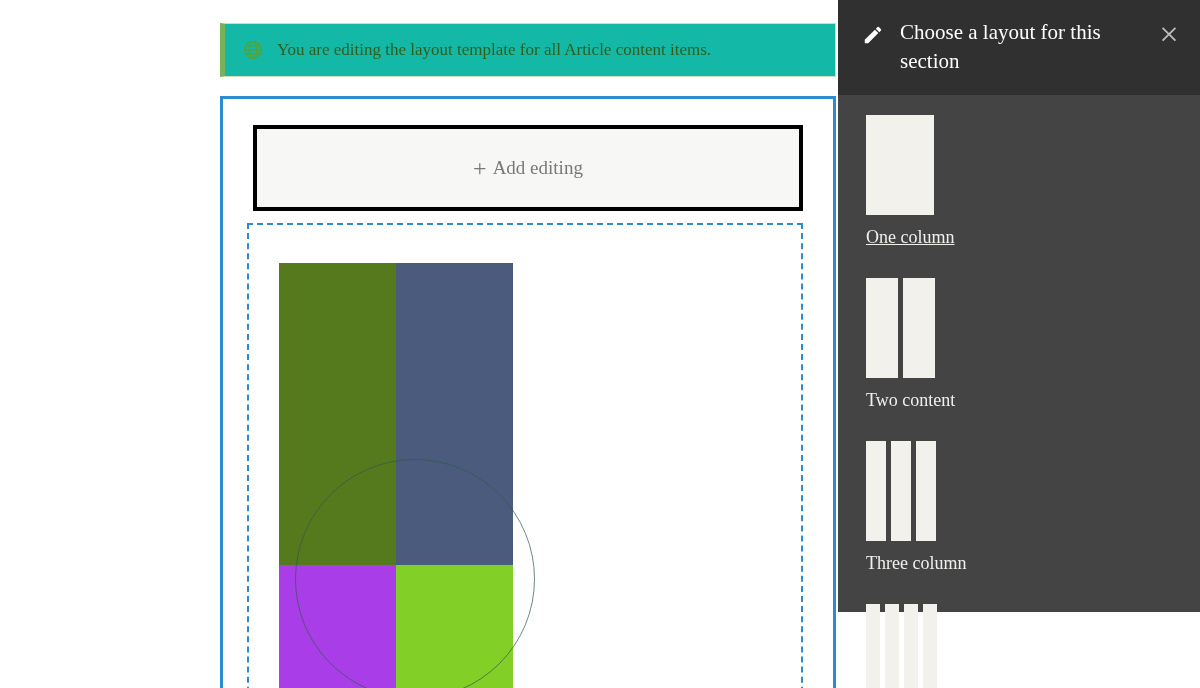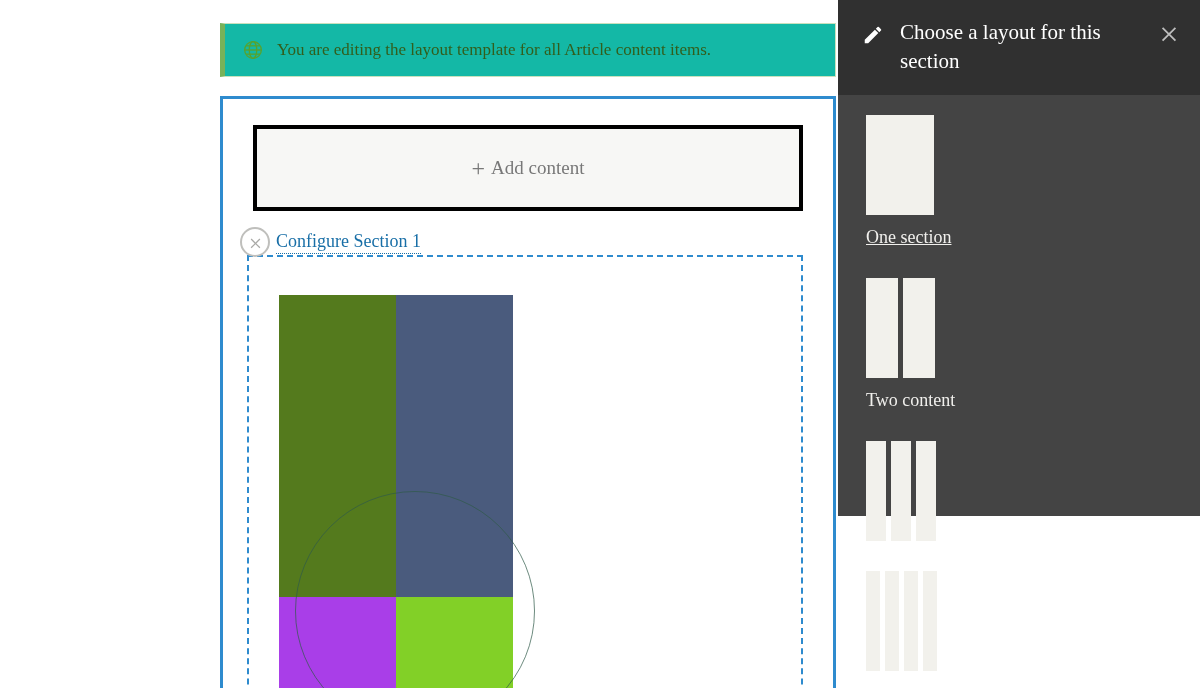--- a/index.html
+++ b/index.html
@@ -138,21 +138,21 @@
       z-index: 5;
       opacity: 0.7;
     }
 
     
     .sidebar-panel {
       position: absolute;
       right: 0;
       top: 0;
       width: 362px;
-      height: 516px;
+      height: 612px;
       background: #444444;
       color: #e9e8e4;
     }
     .panel-header {
       display: flex;
       align-items: flex-start;
       padding: 18px 20px 18px 24px;
       background: #303030;
     }
     .panel-header .pencil {
@@ -227,31 +227,23 @@
         <path d="M3.5 17h17"></path>
       </svg>
     </span>
     <span class="text">You are editing the layout template for all Article content items.</span>
   </div>
 
   <div class="layout-canvas">
 
     <div class="add-section">
       <span class="plus">+</span>
-      <span class="label">Add content</span>
-    </div>
-
-    <div class="section-header">
-      <div class="section-remove">
-        <svg viewBox="0 0 24 24">
-            <path d="M18.3 5.71 12 12.01l-6.3-6.3-1.41 1.41 6.3 6.3-6.3 6.29 1.41 1.41 6.3-6.29 6.3 6.29 1.41-1.41-6.3-6.29 6.3-6.3z"></path>
-          </svg>
-      </div>
-      <span class="section-configure">Configure Section 1</span>
-    </div>
+      <span class="label">Add editing</span>
+    </div>
+
 
     <div class="section-body">
       <div class="media-block">
         <div class="tile-tl"></div>
         <div class="tile-tr"></div>
         <div class="tile-bl"></div>
         <div class="tile-br"></div>
         <div class="circle"></div>
       </div>
     </div>
@@ -271,37 +263,38 @@
         </svg>
     </div>
   </div>
 
   <div class="panel-body">
 
     <div class="layout-option selected">
       <div class="layout-thumb cols-1">
         <div class="col"></div>
       </div>
-      <div class="label">One section</div>
+      <div class="label">One column</div>
     </div>
 
     <div class="layout-option">
       <div class="layout-thumb cols-2">
         <div class="col"></div>
           <div class="col"></div>
       </div>
       <div class="label">Two content</div>
     </div>
 
     <div class="layout-option">
       <div class="layout-thumb cols-3">
         <div class="col"></div>
           <div class="col"></div>
           <div class="col"></div>
       </div>
+      <div class="label">Three column</div>
     </div>
 
     <div class="layout-option">
       <div class="layout-thumb cols-4">
         <div class="col"></div>
           <div class="col"></div>
           <div class="col"></div>
           <div class="col"></div>
       </div>
 

